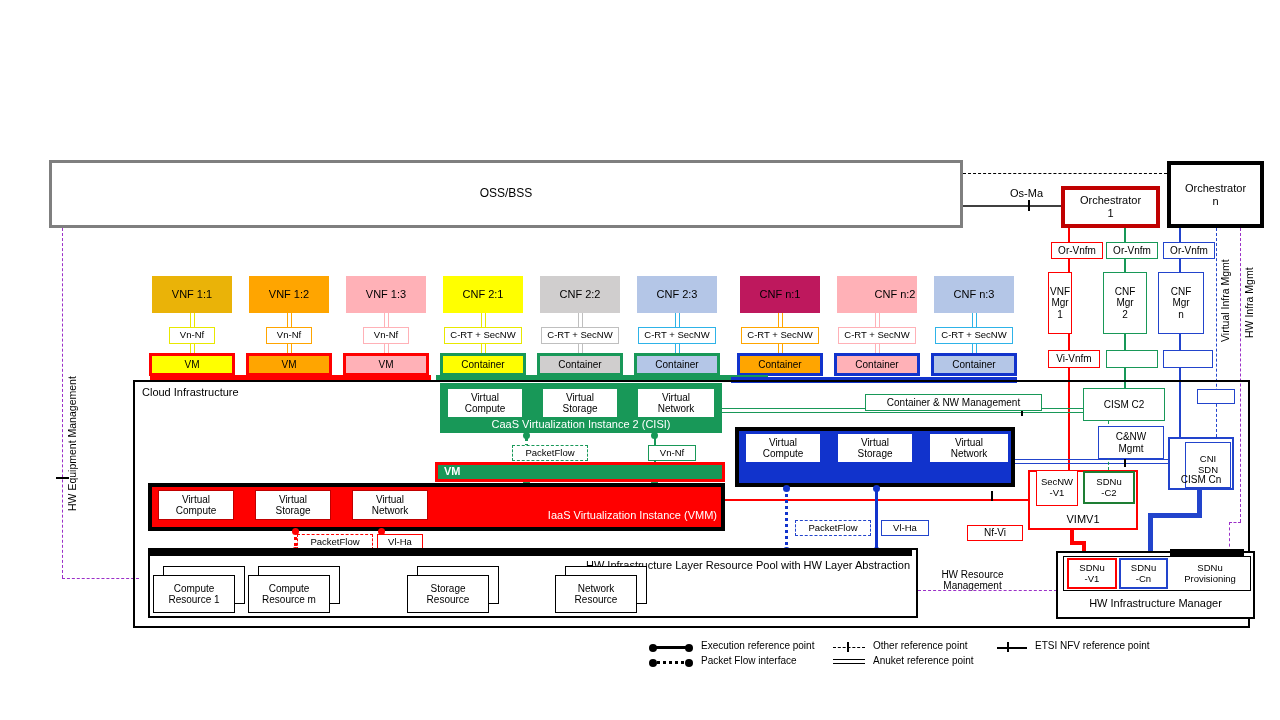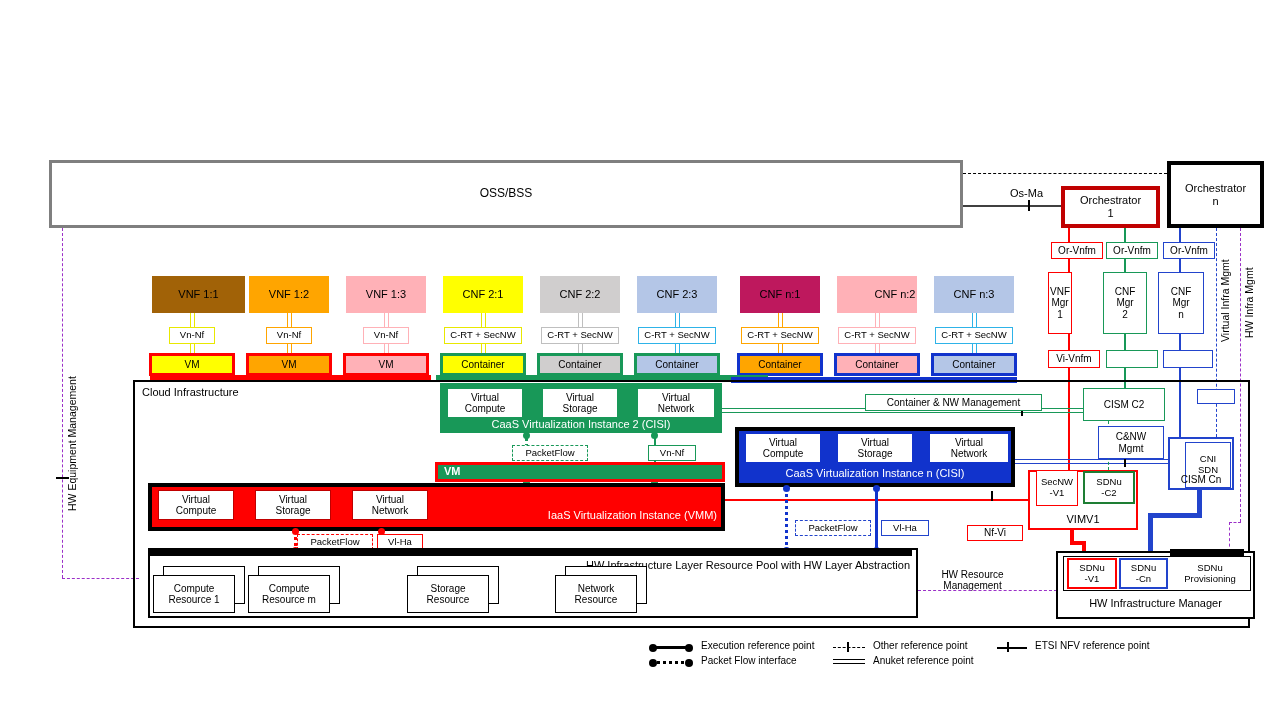--- a/index.html
+++ b/index.html
@@ -69,21 +69,21 @@
 
   <div class="a cc f10 box rborder" style="left:1048px;top:350px;width:52px;height:18px">Vi-Vnfm</div>
   <div class="a box gborder" style="left:1106px;top:350px;width:52px;height:18px"></div>
   <div class="a box bborder" style="left:1163px;top:350px;width:50px;height:18px"></div>
 
   <div class="a vert" style="left:1219px;top:240px;height:122px">Virtual Infra Mgmt</div>
   <div class="a vert" style="left:1243px;top:250px;height:105px">HW Infra Mgmt</div>
   <div class="a vert" style="left:66px;top:328px;height:232px">HW Equipment Management</div>
 
   <div class="a" style="left:152px;top:276px;width:86px;height:105px">
-    <div class="a cc f11" style="left: 0px; top: 0px; width: 93px; height: 37px; background: #a16207;">VNF 1:1</div>
+    <div class="a cc f11" style="left: 0px; top: 0px; width: 80px; height: 37px; background: #eab308;">VNF 1:1</div>
     <div class="a dblv" style="left: 38px; top: 37px; height: 40px; border-color: rgb(232, 232, 0);"></div>
     <div class="a cc f9 box" style="left: 17px; top: 51px; width: 46px; height: 17px; border-width: 1px; border-color: rgb(232, 232, 0);">Vn-Nf</div>
     <div class="a cc f10" style="left: -3px; top: 77px; width: 86px; height: 23px; border: 3px solid rgb(255, 0, 0); background: rgb(255, 255, 0);">VM</div>
   </div>
 
   <div class="a" style="left:249px;top:276px;width:86px;height:105px">
     <div class="a cc f11" style="left: 0px; top: 0px; width: 80px; height: 37px; background: rgb(255, 165, 0);">VNF 1:2</div>
     <div class="a dblv" style="left: 38px; top: 37px; height: 40px; border-color: rgb(255, 165, 0);"></div>
     <div class="a cc f9 box" style="left: 17px; top: 51px; width: 46px; height: 17px; border-width: 1px; border-color: rgb(255, 165, 0);">Vn-Nf</div>
     <div class="a cc f10" style="left: -3px; top: 77px; width: 86px; height: 23px; border: 3px solid rgb(255, 0, 0); background: rgb(255, 165, 0);">VM</div>
@@ -195,21 +195,20 @@
   <div class="a tick" style="left:991px;top:491px;height:10px"></div>
   <div class="a cc f10 box rborder" style="left:967px;top:525px;width:56px;height:16px">Nf-Vi</div>
 
   <div class="a" style="left:735px;top:427px;width:280px;height:60px;background:var(--blue);border:4px solid #000">
     <div class="a cc f10 pre" style="left:7px;top:3px;width:74px;height:28px;background:#fff">Virtual
 Compute</div>
     <div class="a cc f10 pre" style="left:99px;top:3px;width:74px;height:28px;background:#fff">Virtual
 Storage</div>
     <div class="a cc f10 pre" style="left:191px;top:3px;width:78px;height:28px;background:#fff">Virtual
 Network</div>
-    <div class="a cc f11 whitetxt" style="left:0;top:34px;width:272px;height:16px">CaaS Virtualization Instance n (CISI)</div>
   </div>
 
   <div class="a dblh" style="left:1015px;top:459px;width:153px;border-color:var(--bblue)"></div>
   <div class="a tick" style="left:1124px;top:456px;height:11px"></div>
 
   <div class="a" style="left:785px;top:487px;width:0;height:64px;border-left:3px dotted var(--blue)"></div>
   <div class="a" style="left:875px;top:487px;width:3px;height:64px;background:var(--blue)"></div>
   <div class="a dot" style="left:783px;top:485px;background:var(--blue)"></div>
   <div class="a dot" style="left:783px;top:547px;background:var(--blue)"></div>
   <div class="a dot" style="left:873px;top:485px;background:var(--blue)"></div>

